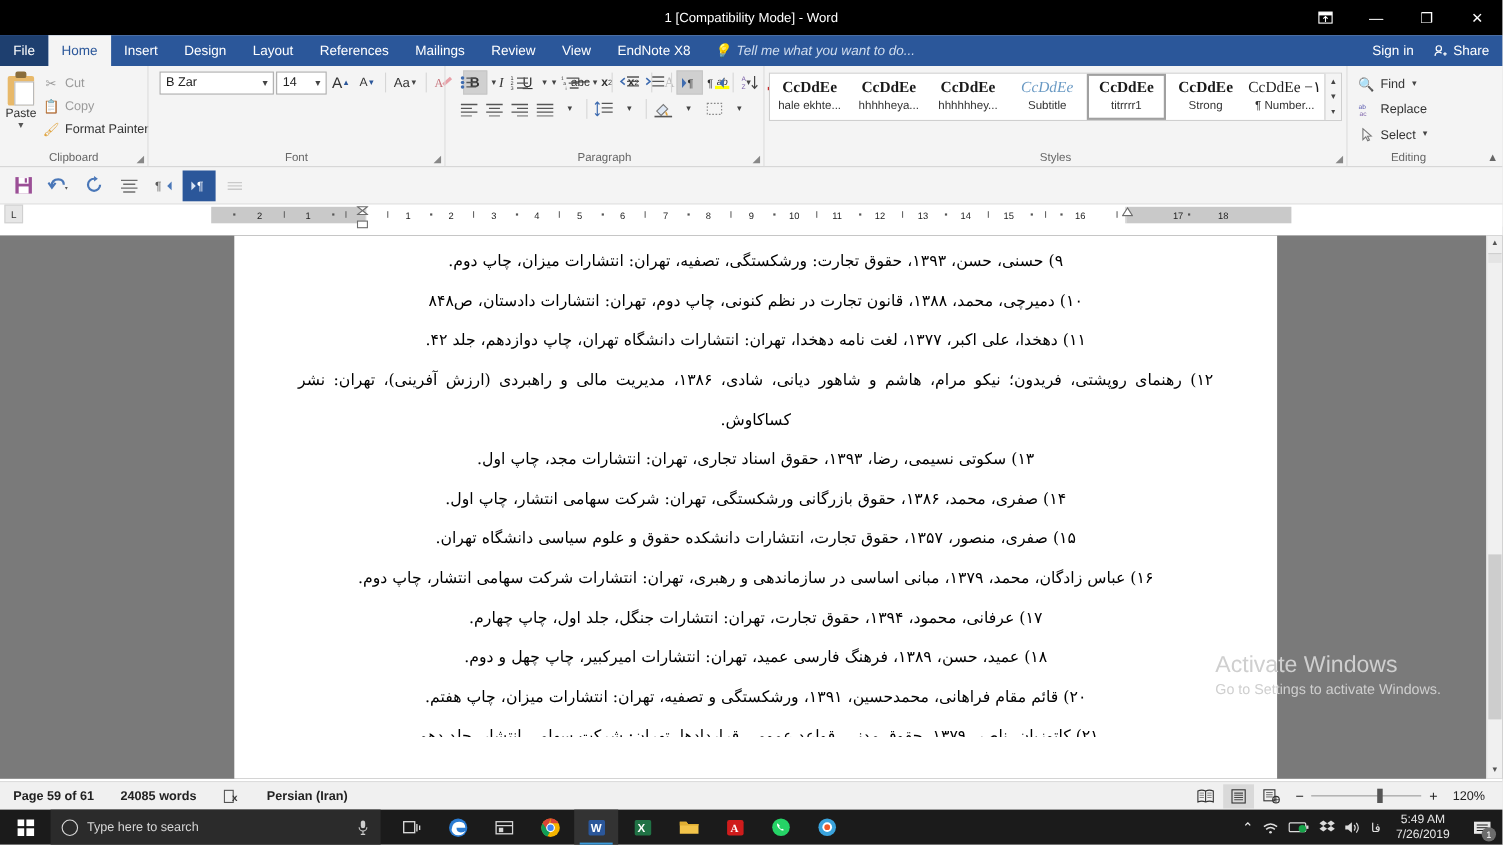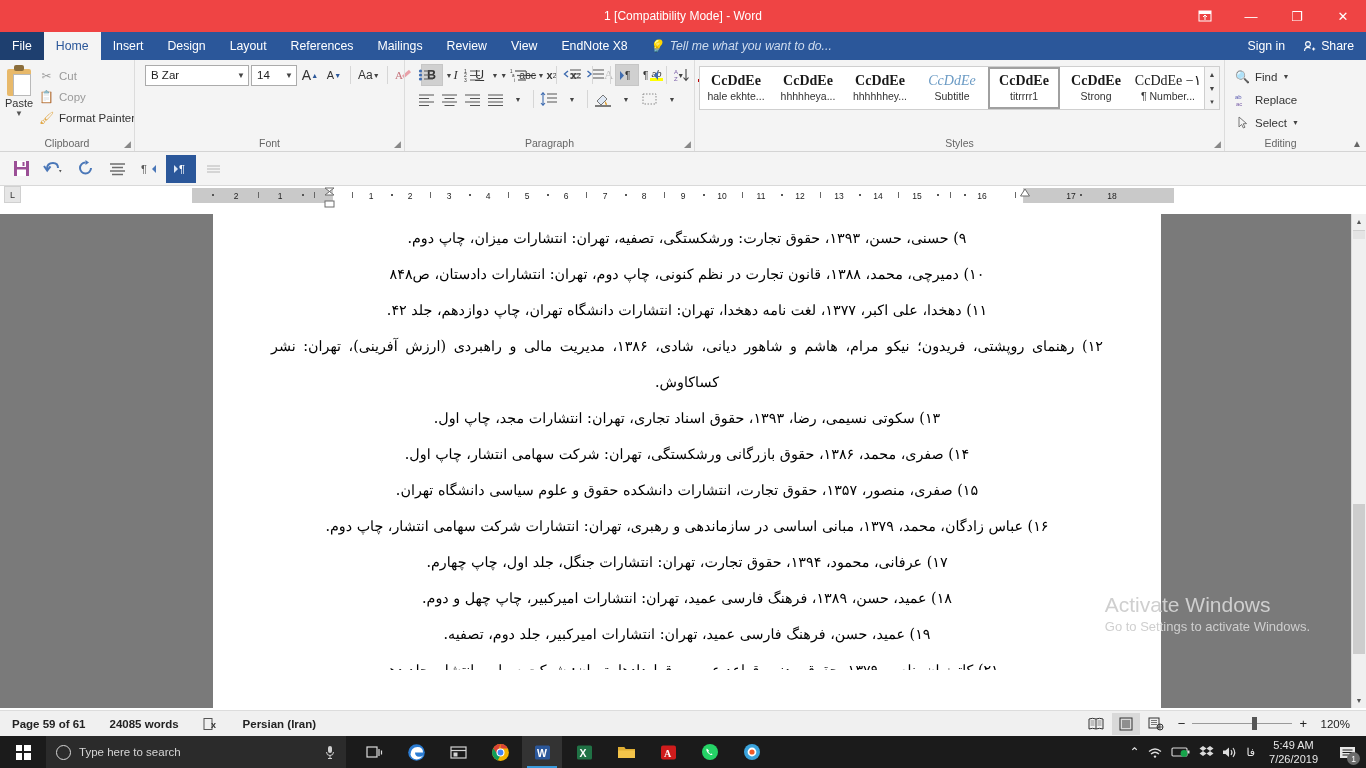--- a/index.html
+++ b/index.html
@@ -6,21 +6,21 @@
   html, body {
     width: 1366px; height: 768px;
     overflow: hidden;
     font-family: "Liberation Sans", sans-serif;
     background: #fff;
   }
   body { position: relative; }
 
   
   .titlebar {
-    height: 32px; background: #ef4444; color: #fff;
+    height: 32px; background: #000000; color: #fff;
     display: flex; align-items: center; position: relative;
   }
   .title-text {
     position: absolute; left: 0; right: 0; text-align: center;
     font-size: 12px; color: #fff; line-height: 32px;
   }
   .win-btns { position: absolute; right: 0; top: 0; display: flex; height: 32px; }
   .win-btn {
     width: 46px; height: 32px; display: flex; align-items: center; justify-content: center;
     color: #fff; font-size: 13px;
@@ -752,21 +752,21 @@
       <p class="para">۹) حسنی، حسن، ۱۳۹۳، حقوق تجارت: ورشکستگی، تصفیه، تهران: انتشارات میزان، چاپ دوم.</p>
       <p class="para">۱۰) دمیرچی، محمد، ۱۳۸۸، قانون تجارت در نظم کنونی، چاپ دوم، تهران: انتشارات دادستان، ص۸۴۸</p>
       <p class="para">۱۱) دهخدا، علی اکبر، ۱۳۷۷، لغت نامه دهخدا، تهران: انتشارات دانشگاه تهران، چاپ دوازدهم، جلد ۴۲.</p>
       <p class="para">۱۲) رهنمای روپشتی، فریدون؛ نیکو مرام، هاشم و شاهور دیانی، شادی، ۱۳۸۶، مدیریت مالی و راهبردی (ارزش آفرینی)، تهران: نشر کساکاوش.</p>
       <p class="para">۱۳) سکوتی نسیمی، رضا، ۱۳۹۳، حقوق اسناد تجاری، تهران: انتشارات مجد، چاپ اول.</p>
       <p class="para">۱۴) صفری، محمد، ۱۳۸۶، حقوق بازرگانی ورشکستگی، تهران: شرکت سهامی انتشار، چاپ اول.</p>
       <p class="para">۱۵) صفری، منصور، ۱۳۵۷، حقوق تجارت، انتشارات دانشکده حقوق و علوم سیاسی دانشگاه تهران.</p>
       <p class="para">۱۶) عباس زادگان، محمد، ۱۳۷۹، مبانی اساسی در سازماندهی و رهبری، تهران: انتشارات شرکت سهامی انتشار، چاپ دوم.</p>
       <p class="para">۱۷) عرفانی، محمود، ۱۳۹۴، حقوق تجارت، تهران: انتشارات جنگل، جلد اول، چاپ چهارم.</p>
       <p class="para">۱۸) عمید، حسن، ۱۳۸۹، فرهنگ فارسی عمید، تهران: انتشارات امیرکبیر، چاپ چهل و دوم.</p>
-      <p class="para">۱۹) عمید، حسن، فرهنگ فارسی عمید، تهران: انتشارات امیرکبیر، جلد دوم، تصفیه.</p>
+      <p class="para">۲۰) قائم مقام فراهانی، محمدحسین، ۱۳۹۱، ورشکستگی و تصفیه، تهران: انتشارات میزان، چاپ هفتم.</p>
       <p class="para last">۲۱) کاتوزیان، ناصر، ۱۳۷۹، حقوق مدنی، قواعد عمومی قراردادها، تهران: شرکت سهامی انتشار، جلد دهم،</p>
     </div>
   </div>
   <div class="watermark">
     <div class="wm1">Activate Windows</div>
     <div class="wm2">Go to Settings to activate Windows.</div>
   </div>
 </div>
 
 <div class="scrollbar-v">

